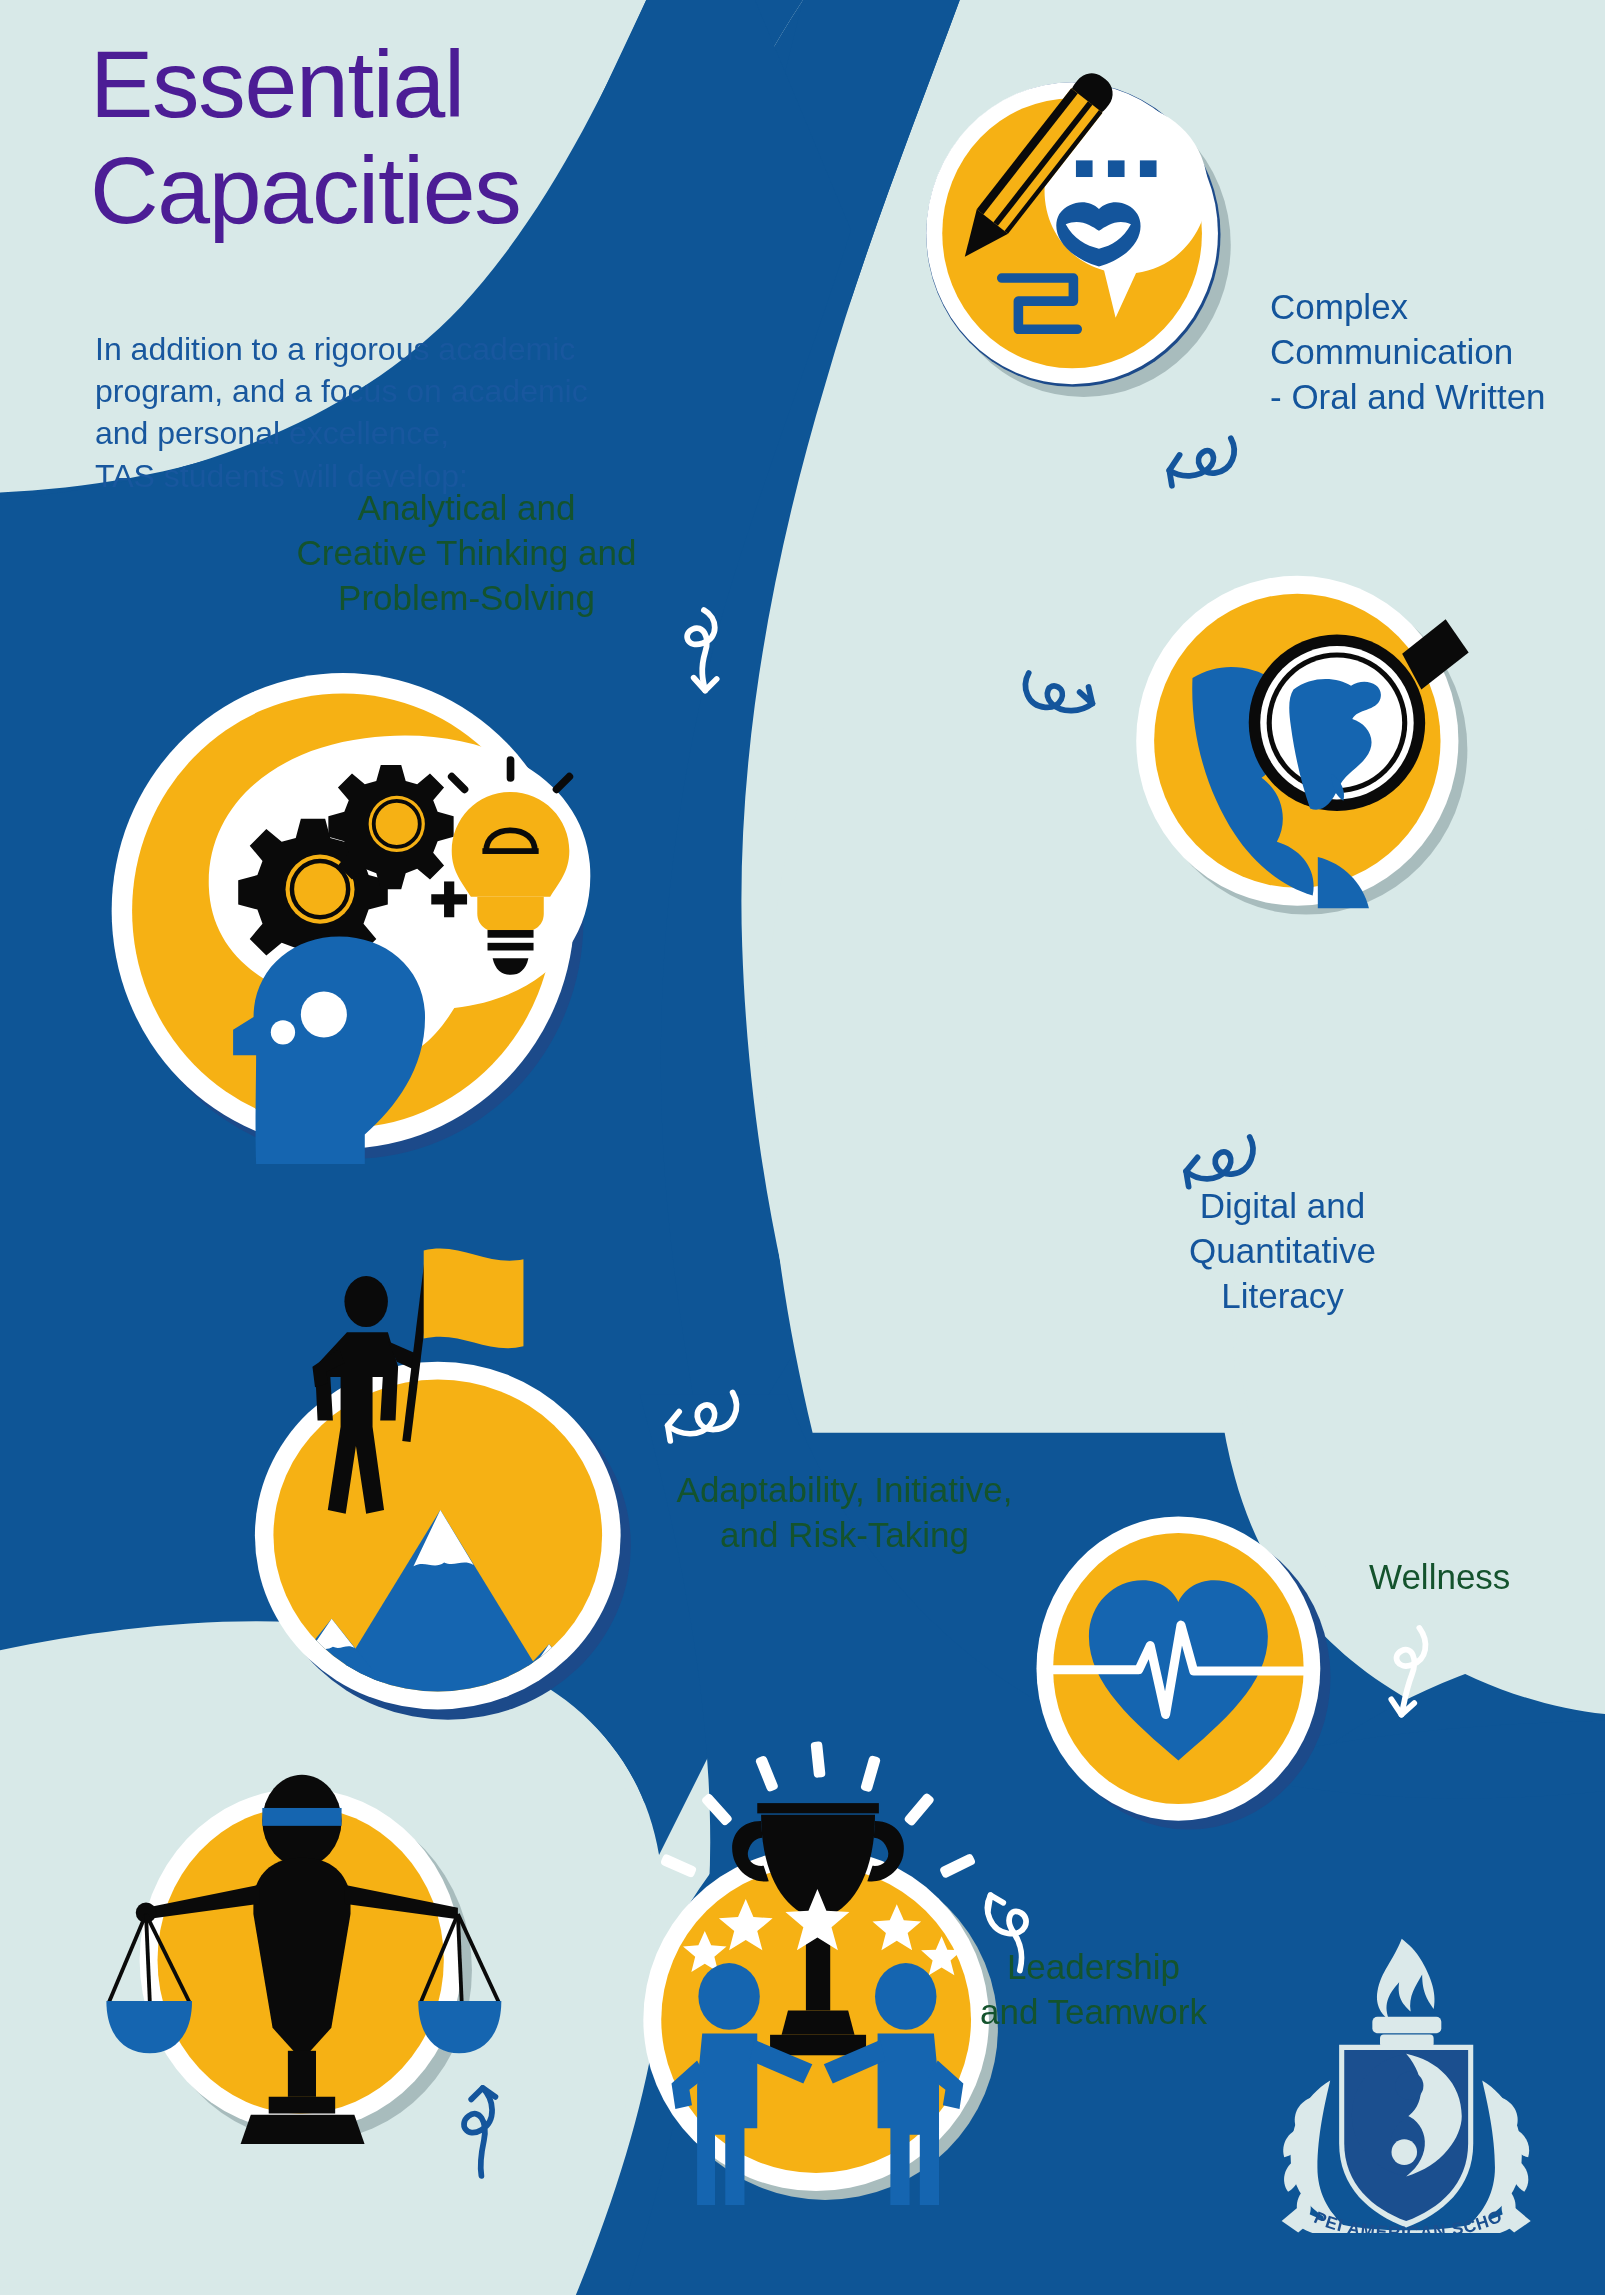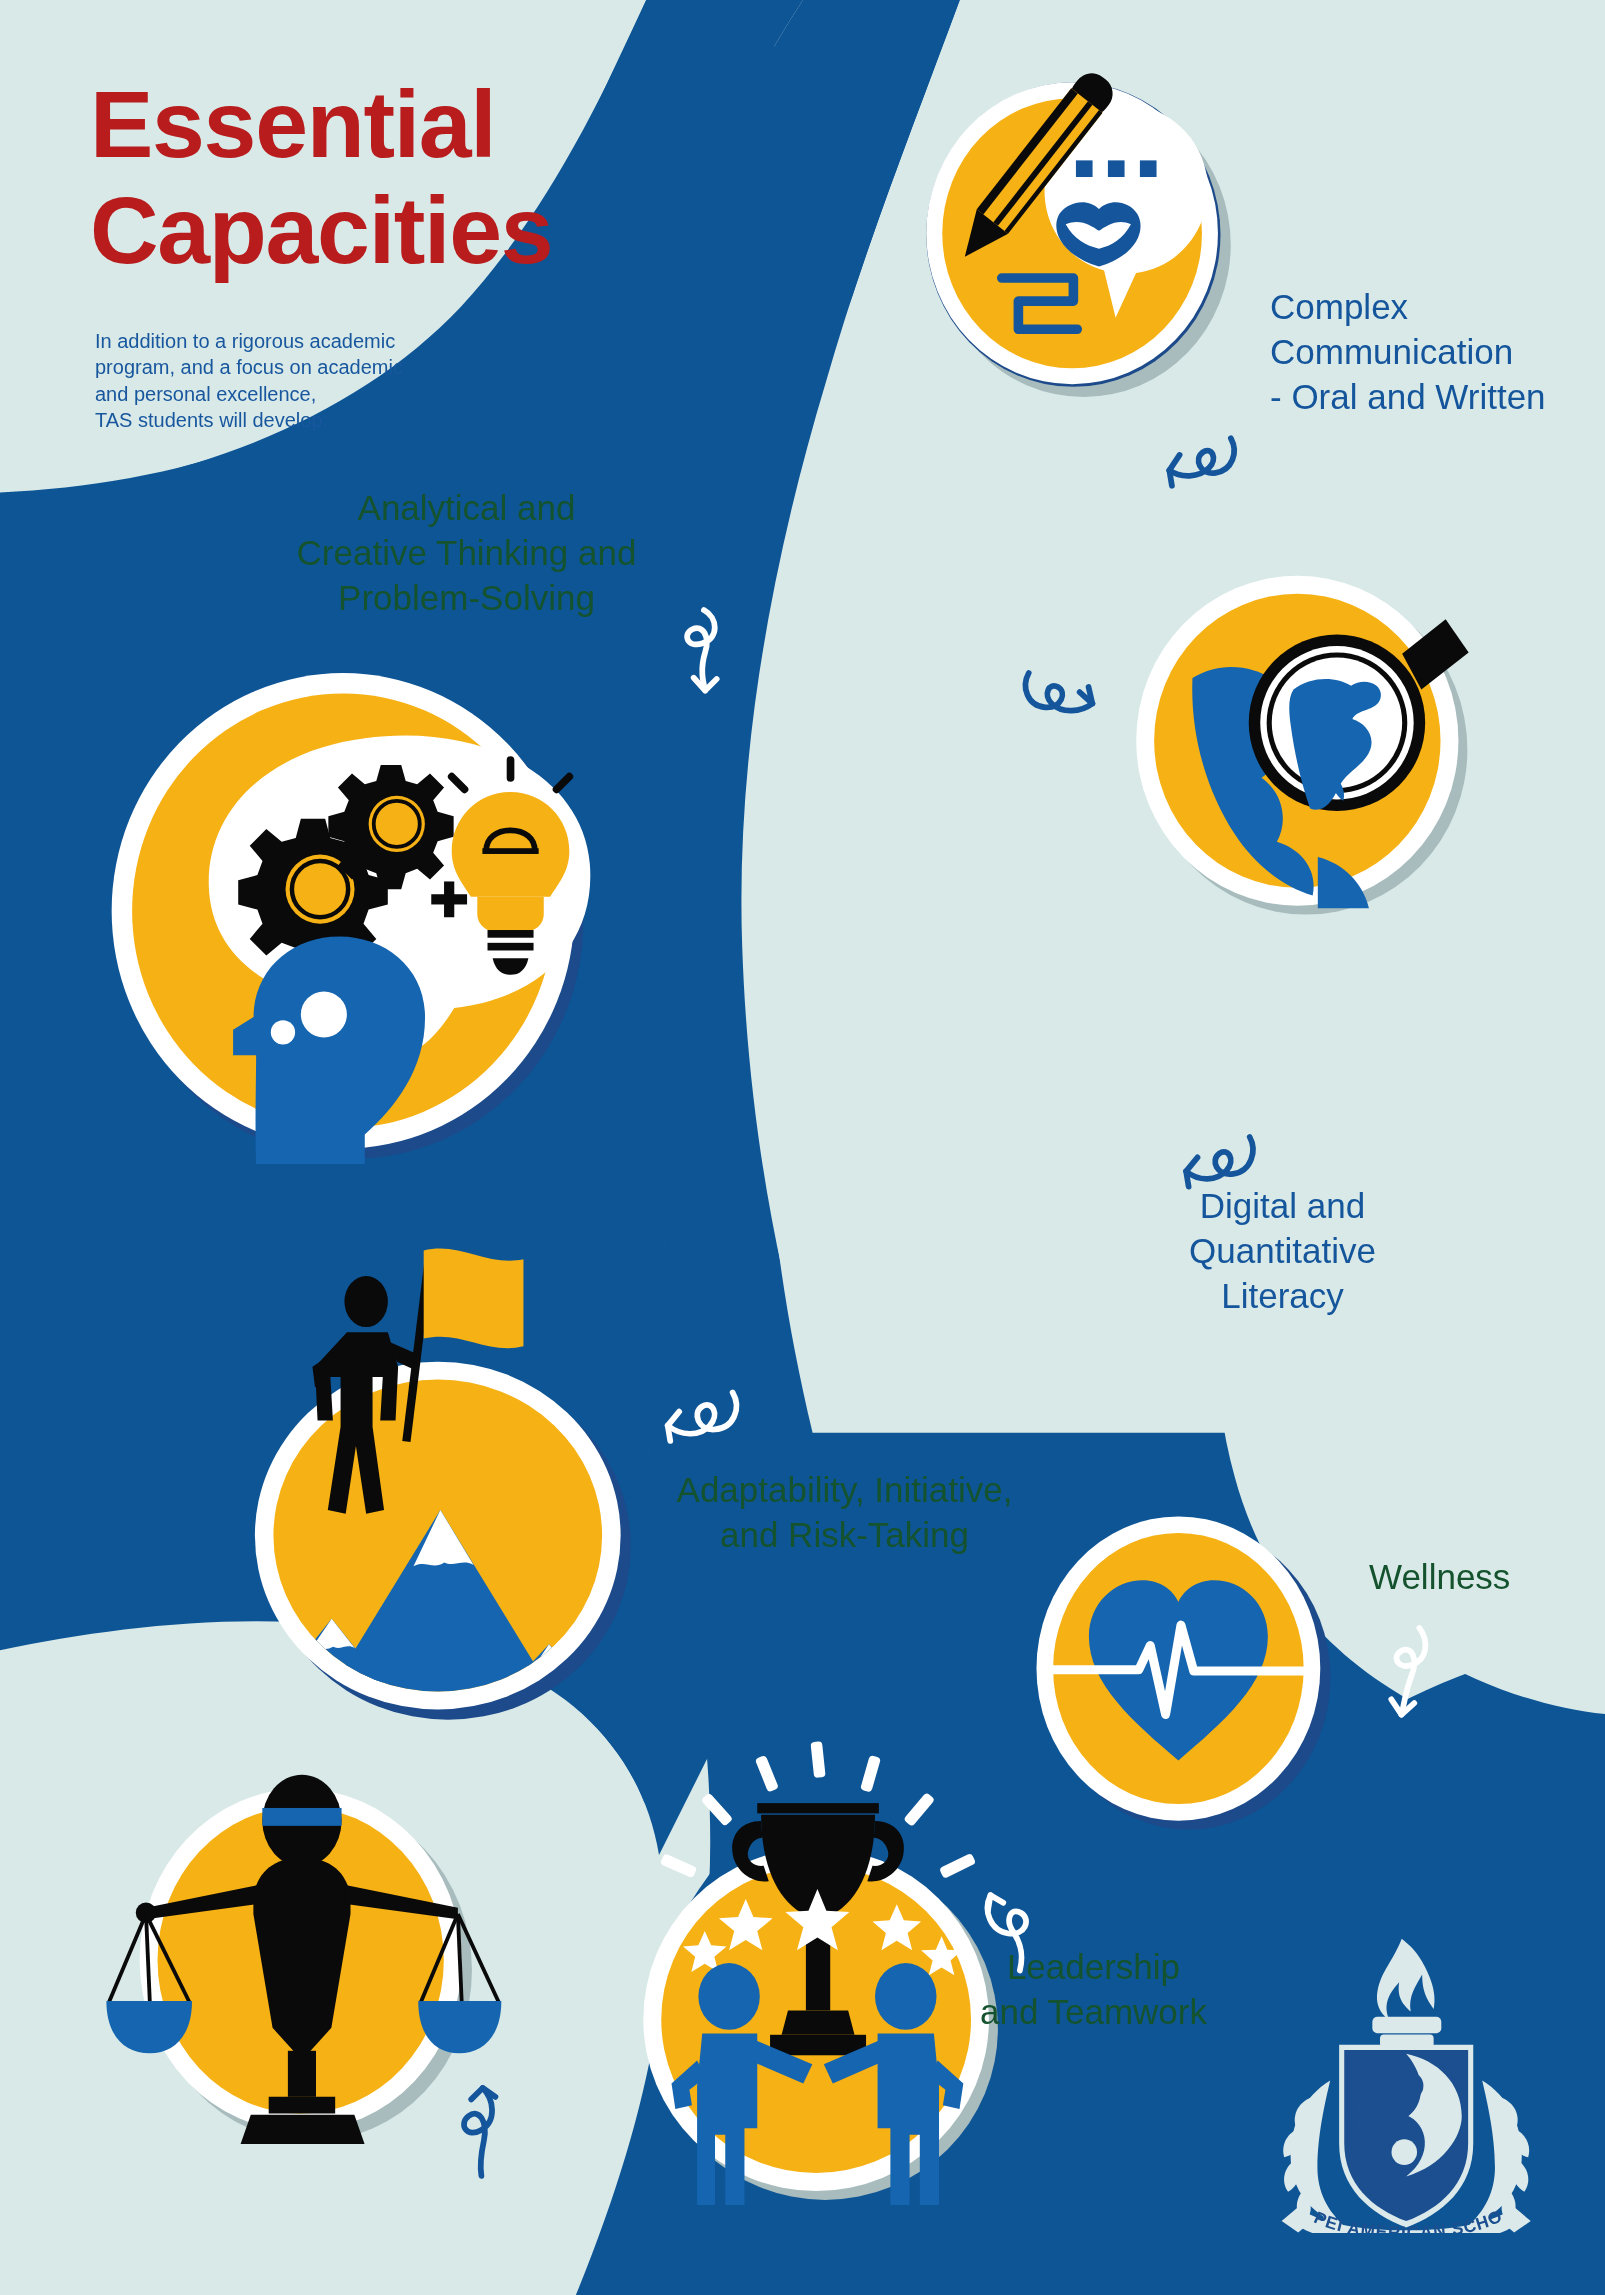--- a/index.html
+++ b/index.html
@@ -10,30 +10,29 @@
     background:#d8e9e8;
     font-family:"Liberation Sans", sans-serif;
   }
   #bg{position:absolute;inset:0;width:1606px;height:2295px;}
 
   
   .title{
     position:absolute;
     left:90px;top:31px;
     font-size:95px;line-height:1.12;
-    font-weight:bold;
-    color:#b91c1c;
+    font-weight:normal;
+    color:#4c1d95;
     letter-spacing:-1.3px;
     white-space:pre-line;
-    margin-top:40px;
   }
   .intro{
     position:absolute;
     left:95px;top:328px;
-    font-size:20px;line-height:1.32;
+    font-size:32px;line-height:1.32;
     color:#18579e;
     white-space:pre-line;
   }
   .lbl{
     position:absolute;
     font-size:35px;line-height:1.28;
     white-space:pre-line;
   }
   .lbl.blue{color:#14559c;}
   .lbl.white{color:#14532d;}

